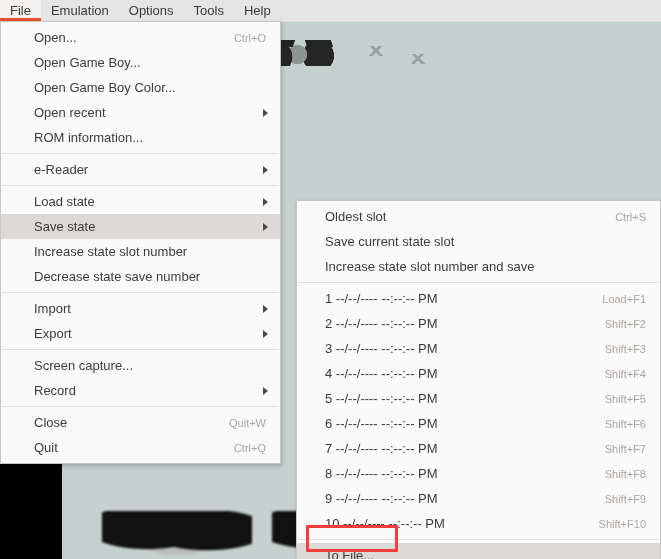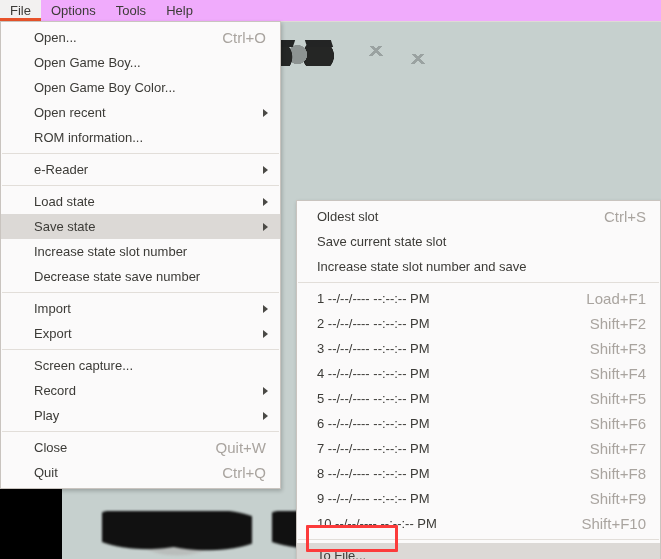--- a/index.html
+++ b/index.html
@@ -84,21 +84,21 @@
       radial-gradient(ellipse at 50% 55%, #b9bdbb 0 34%, transparent 36%);
     filter: blur(0.8px);
   }
 
   
   .menubar {
     position: absolute;
     left: 0; top: 0;
     width: 661px;
     height: 22px;
-    background: #f0abfc;
+    background: #e5e5e5;
     border-bottom: 1px solid #dedad5;
     display: flex;
     align-items: stretch;
     box-sizing: border-box;
     z-index: 40;
   }
   .menubar-item {
     display: flex;
     align-items: center;
     padding: 0 10px;
@@ -145,21 +145,21 @@
   .menu-row.selected {
     background: #dcd9d6;
     gap: 48px;
   }
   .menu-row .label {
     flex: 0 0 auto;
   }
   .menu-row .spacer { flex: 1 1 auto; min-width: 18px; }
   .menu-row .accel {
     color: #a9a49f;
-    font-size: 15px;
+    font-size: 11px;
     padding-right: 4px;
     flex: 0 0 auto;
   }
   .menu-row .arrow {
     flex: 0 0 auto;
     width: 0; height: 0;
     border-left: 5px solid #4a4945;
     border-top: 4px solid transparent;
     border-bottom: 4px solid transparent;
     margin-right: 2px;
@@ -175,21 +175,21 @@
     left: 0;
     top: 21px;
     width: 281px;
   }
   
   #savestate-menu {
     left: 296px;
     top: 200px;
     width: 365px;
   }
-  #savestate-menu .menu-row { padding-left: 20px; }
+  #savestate-menu .menu-row { padding-left: 28px; }
   #savestate-menu .menu-row.to-file {
     background: #dcd9d6;
   }
 
   
   .annot-box {
     position: absolute;
     left: 306px;
     top: 525px;
     width: 92px;
@@ -216,20 +216,21 @@
       <div class="chev" style="left:306px; top:24px;"></div>
       <div class="chev" style="left:348px; top:32px;"></div>
       <div class="ground-blob" style="left:40px;  width:150px;"></div>
       <div class="ground-blob" style="left:210px; width:170px;"></div>
       <div class="ground-blob" style="left:410px; width:160px;"></div>
     </div>
   </div>
 
   <div class="menubar" id="menubar">
       <div class="menubar-item open">File</div>
+      <div class="menubar-item">Emulation</div>
       <div class="menubar-item">Options</div>
       <div class="menubar-item">Tools</div>
       <div class="menubar-item">Help</div>
     </div>
 
   <div class="menu-panel" id="file-menu">
       <div class="menu-row">
         <span class="label">Open...</span>
         <span class="spacer"></span>
         <span class="accel">Ctrl+O</span>
@@ -290,25 +291,20 @@
       <div class="menu-sep"></div>
       <div class="menu-row">
         <span class="label">Screen capture...</span>
         <span class="spacer"></span>
       </div>
       <div class="menu-row">
         <span class="label">Record</span>
         <span class="spacer"></span>
         <span class="arrow"></span>
       </div>
-      <div class="menu-row">
-        <span class="label">Play</span>
-        <span class="spacer"></span>
-        <span class="arrow"></span>
-      </div>
       <div class="menu-sep"></div>
       <div class="menu-row">
         <span class="label">Close</span>
         <span class="spacer"></span>
         <span class="accel">Quit+W</span>
       </div>
       <div class="menu-row">
         <span class="label">Quit</span>
         <span class="spacer"></span>
         <span class="accel">Ctrl+Q</span>

